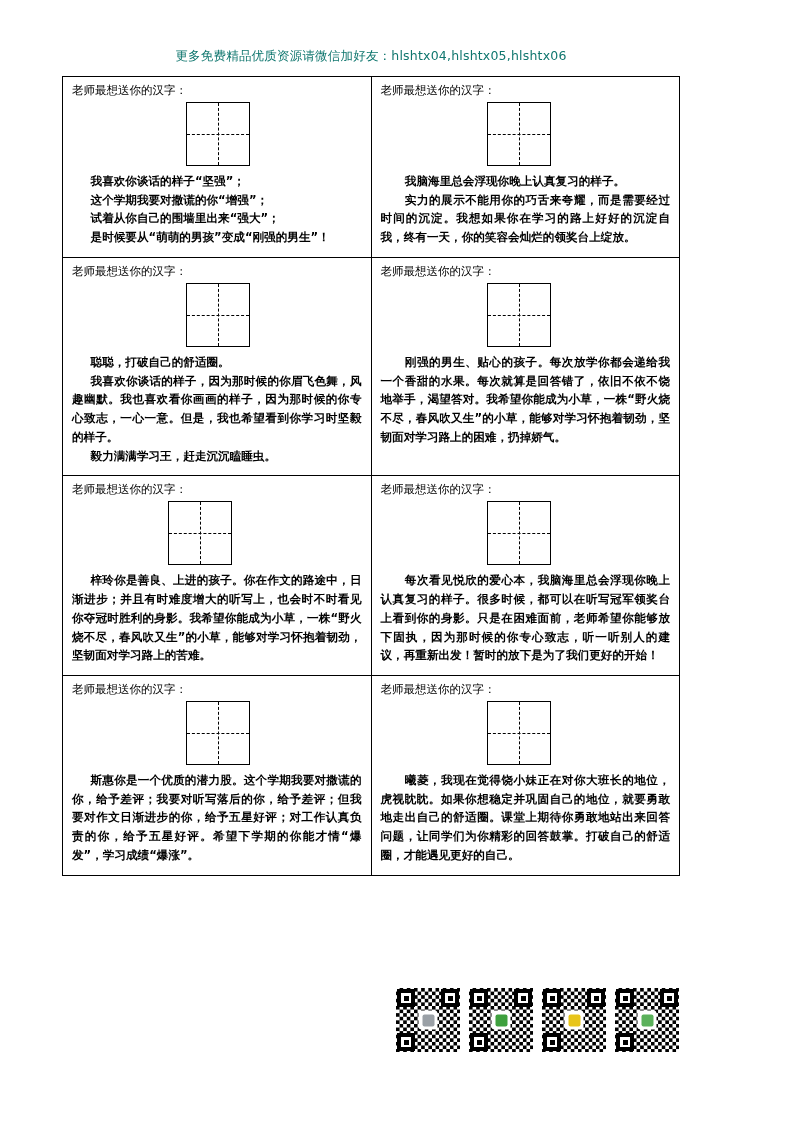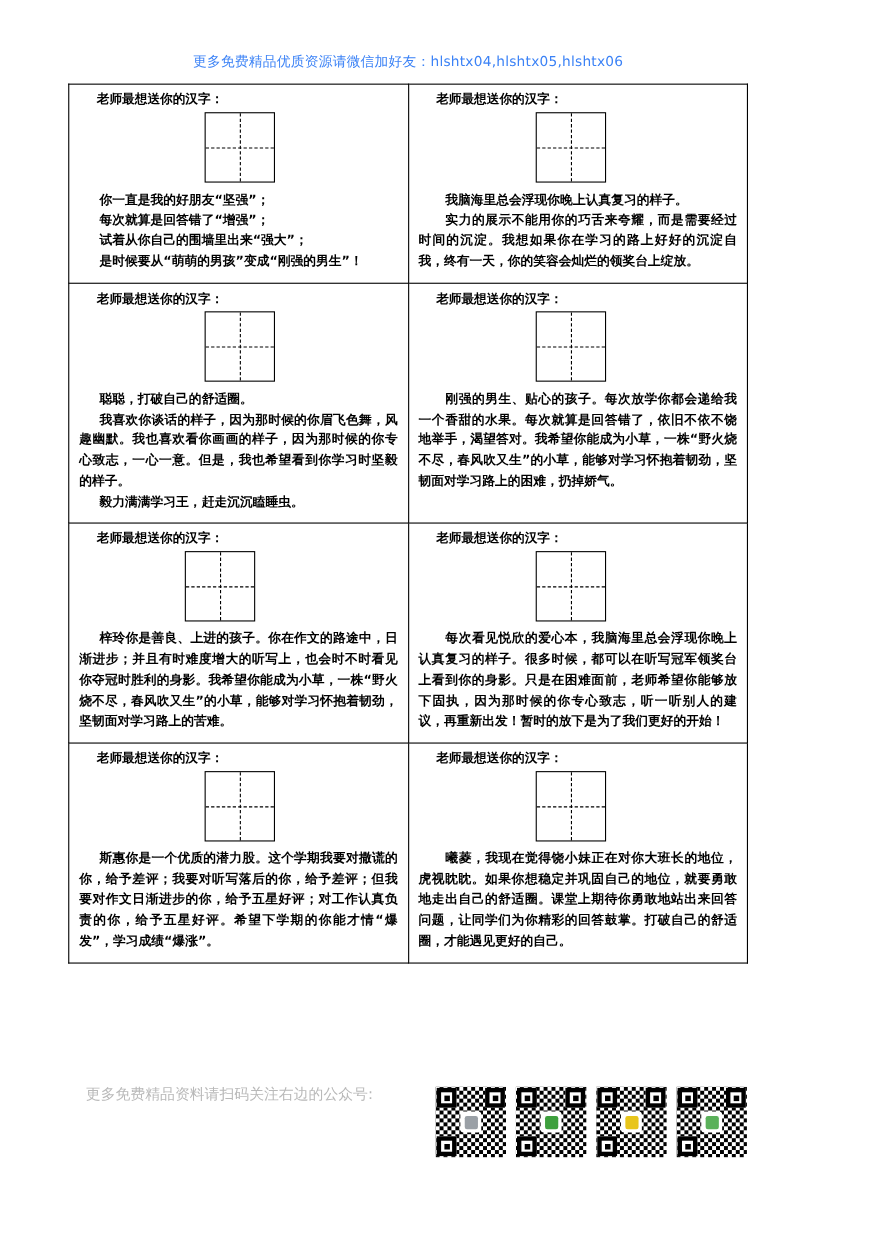--- a/index.html
+++ b/index.html
@@ -26,21 +26,21 @@
 
   
   .header {
     position: absolute;
     left: 62px;
     top: 48px;
     width: 618px;
     text-align: center;
     font-size: 12.5px;
     letter-spacing: 0.2px;
-    color: #3b82f6;
+    color: #0f766e;
     white-space: nowrap;
   }
 
   
   .sheet {
     position: absolute;
     left: 62px;
     top: 76px;
     width: 618px;
     border-collapse: collapse;
@@ -48,24 +48,24 @@
   }
   .sheet td {
     border: 1.3px solid #000000;
     vertical-align: top;
     padding: 7px 9px 10px 9px;
     width: 50%;
   }
 
   .cell-head {
     font-size: 11.5px;
-    font-weight: 700;
+    font-weight: 400;
     line-height: 1.2;
     color: #000000;
-    margin: 0 0 2px 16px;
+    margin: 0 0 2px 0;
     white-space: nowrap;
   }
 
   .grid-wrap {
     height: 72px;
     position: relative;
   }
   .tianzi {
     position: absolute;
     top: 2px;
@@ -204,22 +204,22 @@
       <tr>
         <td>
           <div class="cell-head">老师最想送你的汉字：</div>
           <div class="grid-wrap">
             <div class="tianzi gx-114">
               <div class="vline"></div>
               <div class="hline"></div>
             </div>
           </div>
           <div class="body-text">
-            <p class="ind1">你一直是我的好朋友“坚强”；</p>
-            <p class="ind1">每次就算是回答错了“增强”；</p>
+            <p class="ind1">我喜欢你谈话的样子“坚强”；</p>
+            <p class="ind1">这个学期我要对撒谎的你“增强”；</p>
             <p class="ind1">试着从你自己的围墙里出来“强大”；</p>
             <p class="ind1">是时候要从“萌萌的男孩”变成“刚强的男生”！</p>
           </div>
         </td>
         <td>
           <div class="cell-head">老师最想送你的汉字：</div>
           <div class="grid-wrap">
             <div class="tianzi gx-106">
               <div class="vline"></div>
               <div class="hline"></div>
@@ -312,21 +312,20 @@
           <div class="body-text">
             <p class="ind2">曦菱，我现在觉得饶小妹正在对你大班长的地位，虎视眈眈。如果你想稳定并巩固自己的地位，就要勇敢地走出自己的舒适圈。课堂上期待你勇敢地站出来回答问题，让同学们为你精彩的回答鼓掌。打破自己的舒适圈，才能遇见更好的自己。</p>
           </div>
         </td>
       </tr>
     </tbody>
   </table>
 
   <div class="footer">
     <div class="promo-lines">
-      <div>更多免费精品资料请扫码关注右边的公众号:</div>
     </div>
     <div class="qr-row">
       <div class="qr">
         <span class="bl"></span>
         <span class="logo">
             <i style="background: rgb(154, 160, 166);"></i>
           </span>
       </div>
       <div class="qr">
         <span class="bl"></span>

